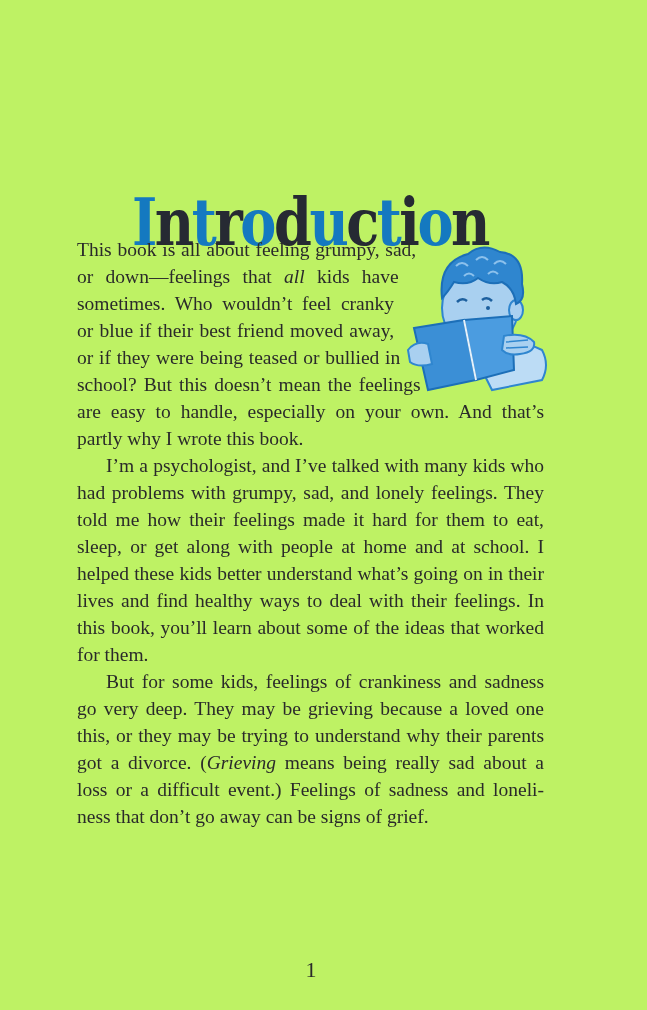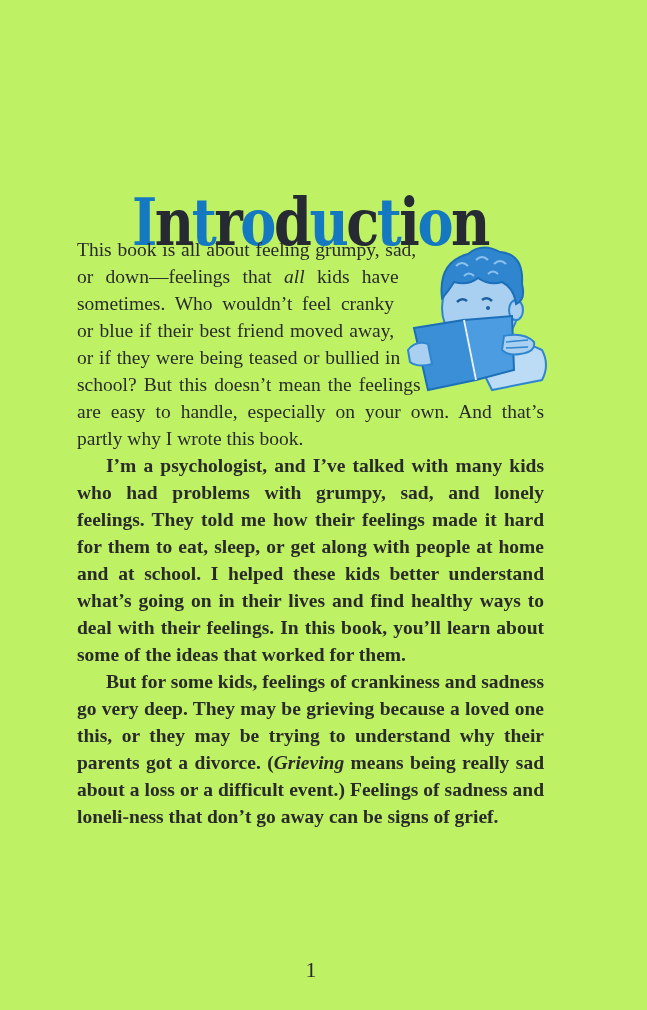--- a/index.html
+++ b/index.html
@@ -12,21 +12,21 @@
   }
   .title span { display: inline-block; }
   .c-blue { color: #1479c0; }
   .c-dark { color: #262a33; }
   .body-text {
     position: absolute; left: 77px; top: 236px; width: 467px;
     font-family: "Liberation Serif", serif; font-size: 19.5px; line-height: 27px;
     color: #2a2a2a; text-align: justify;
   }
   .body-text p { margin: 0; }
-  .indent { text-indent: 29px; font-weight: bold; }
+  .indent { text-indent: 29px; }
   .illustration {
     float: right; width: 148px; height: 154px; margin: 4px -6px 0 8px;
     shape-outside: ellipse(60% 50% at 60% 50%);
   }
   .page-number {
     position: absolute; left: 0; top: 957px; width: 622px; text-align: center;
     font-family: "Liberation Serif", serif; font-size: 22px; color: #2a2a2a;
   }
   em { font-style: italic; }
 </style>

